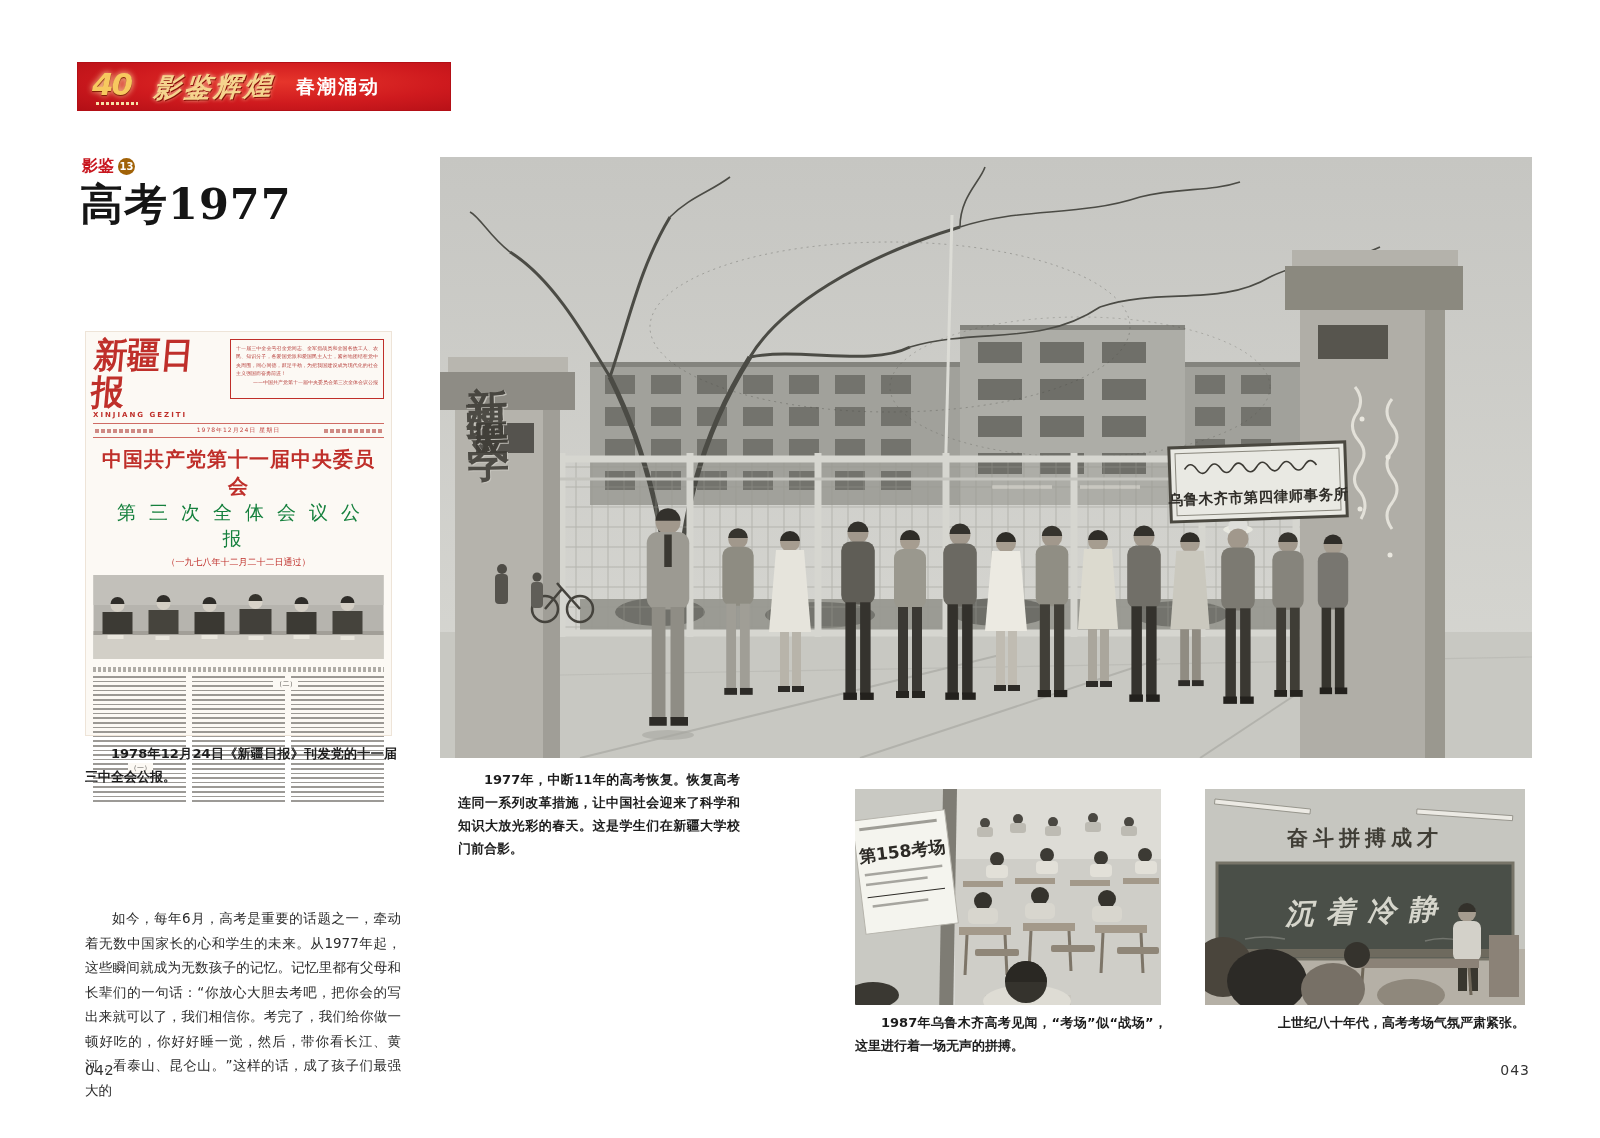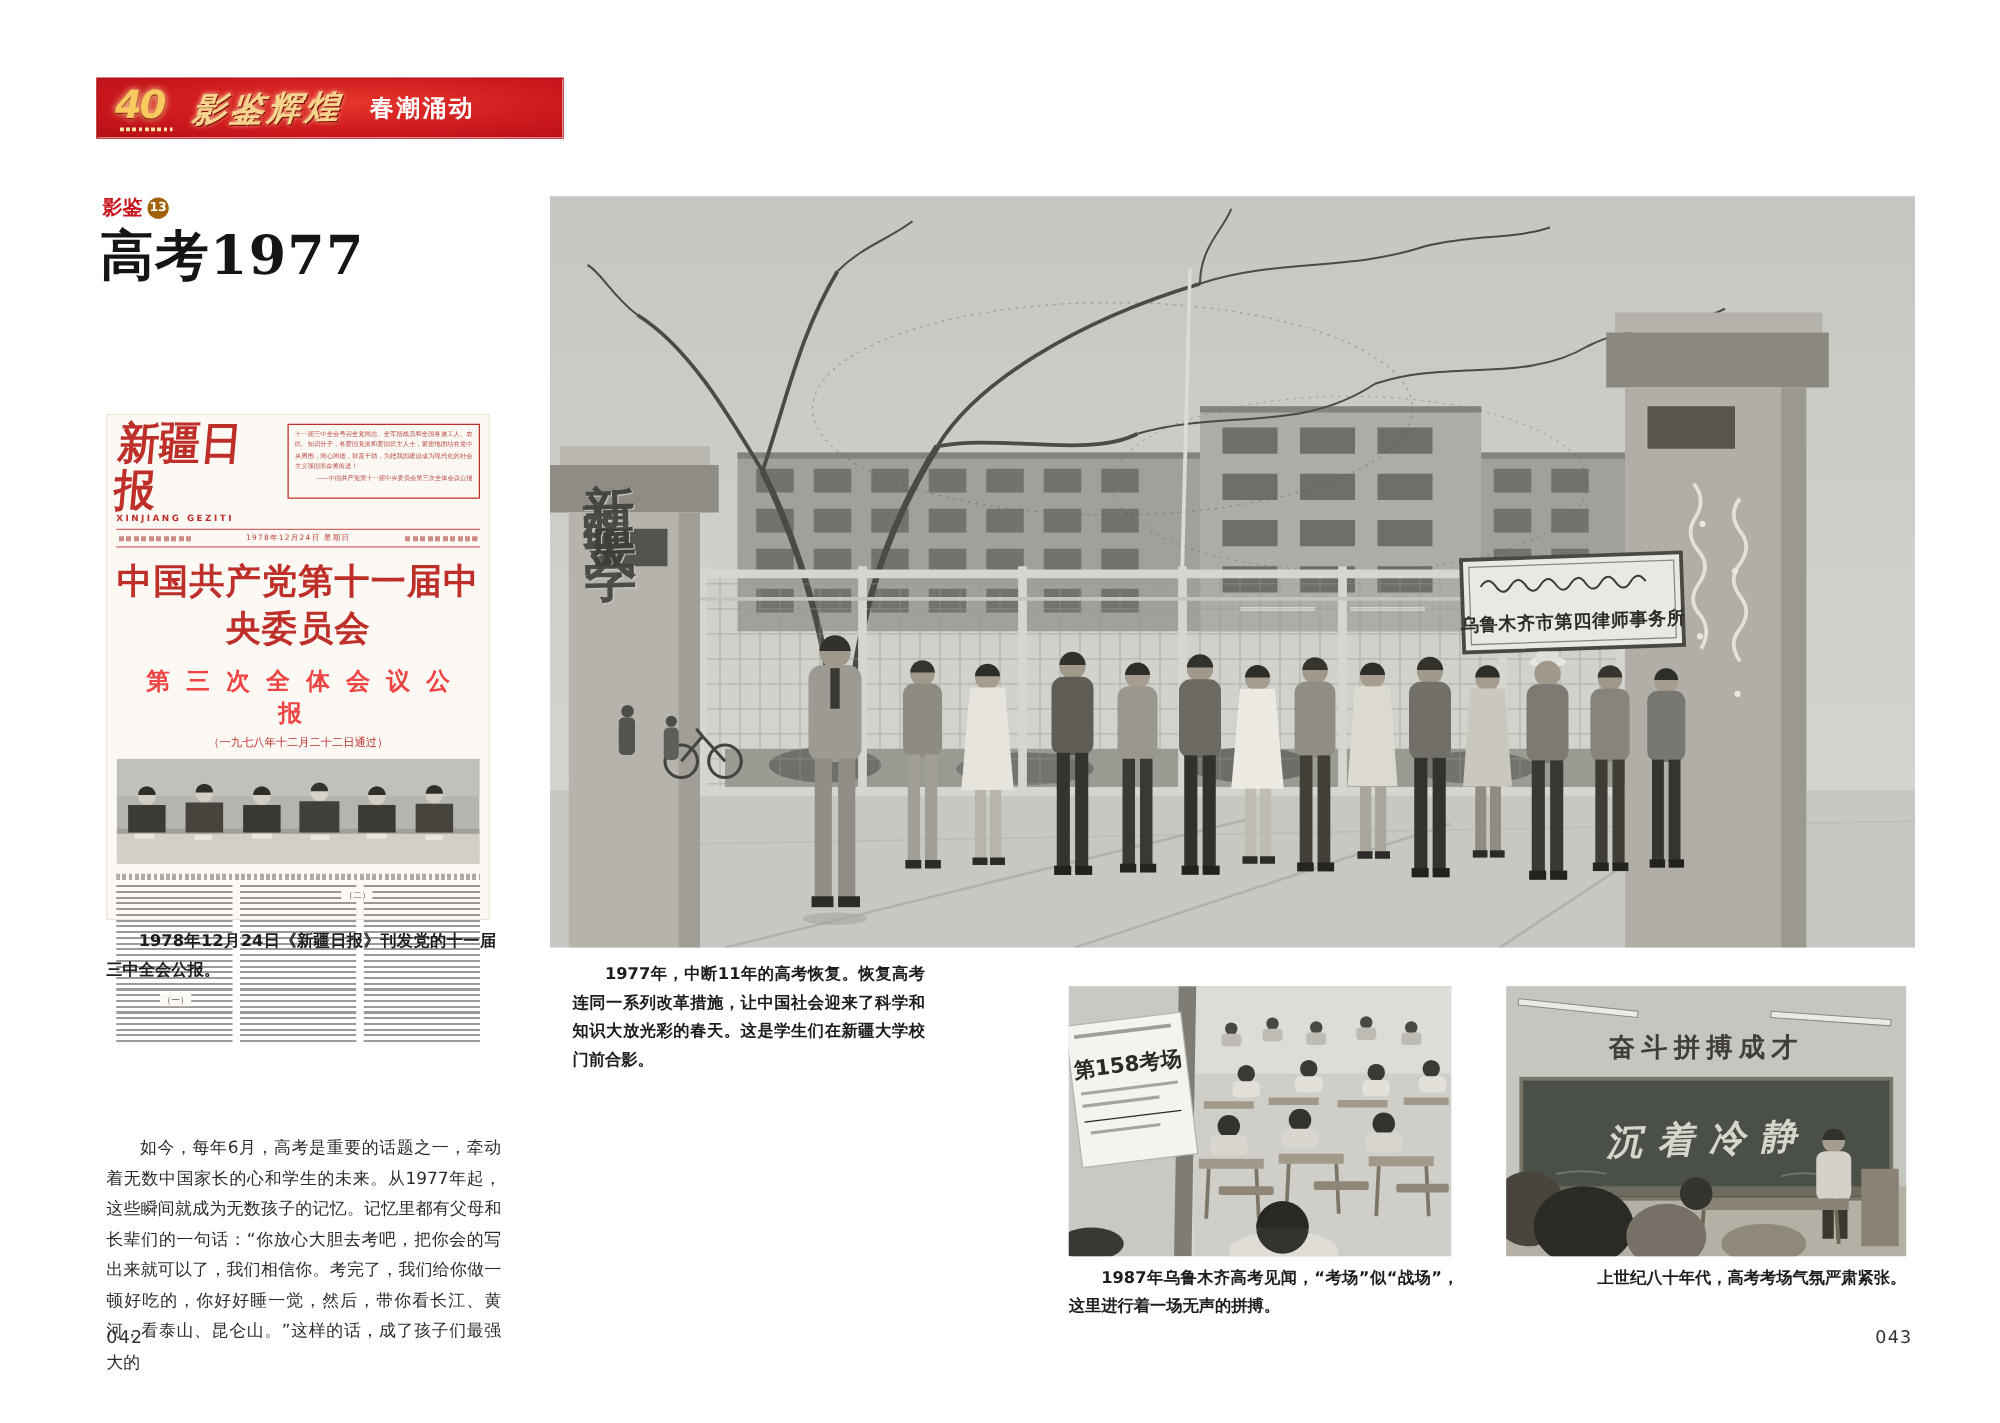--- a/index.html
+++ b/index.html
@@ -34,22 +34,22 @@
   .mast-title{font-size:33px;font-weight:700;color:#bf2f2a;line-height:1.05;
               transform:skewX(-5deg) scaleY(1.06);font-family:"DejaVu Serif","Liberation Serif",serif;}
   .mast-latin{font-size:7px;color:#bf2f2a;letter-spacing:2px;margin-top:3px;font-weight:700;}
   .qbox{width:154px;border:1px solid #bf2f2a;padding:4px 5px;box-sizing:border-box;height:60px;overflow:hidden;}
   .qbox .qt{font-size:5px;line-height:1.65;color:#b8433f;text-align:justify;}
   .qbox .qa{font-size:5px;color:#b8433f;text-align:right;margin-top:2px;}
   .dateline{margin-top:4px;border-top:1px solid #cf6b64;border-bottom:1px solid #cf6b64;height:13px;
             display:flex;align-items:center;justify-content:space-between;padding:0 2px;}
   .dateline .dstr{width:58px;height:4px;background:repeating-linear-gradient(90deg,#cf8a84 0 4px,transparent 4px 6px);}
   .dateline .dtx{font-size:6px;color:#bf3f3a;letter-spacing:1px;}
-  .headline1{margin-top:8px;text-align:center;font-size:28px;font-weight:700;color:#bf2f2a;letter-spacing:1px;}
-  .headline2{margin-top:10px;text-align:center;font-size:19px;font-weight:700;color:#ef4444;letter-spacing:13px;text-indent:13px;}
+  .headline1{margin-top:8px;text-align:center;font-size:20px;font-weight:700;color:#bf2f2a;letter-spacing:1px;}
+  .headline2{margin-top:0;text-align:center;font-size:19px;font-weight:400;color:#15803d;letter-spacing:13px;text-indent:13px;}
   .subhead{margin-top:4px;text-align:center;font-size:9px;color:#bf2f2a;}
   .npphoto{margin-top:6px;width:100%;height:84px;}
   .microline{margin-top:4px;height:5px;background:repeating-linear-gradient(90deg,#8d8a84 0 3px,transparent 3px 5px);opacity:.7;}
   .npbody{position:relative;margin-top:4px;display:grid;grid-template-columns:1fr 1fr 1fr;gap:6px;height:128px;}
   .npcol{background:repeating-linear-gradient(#7b7873 0 1.6px,transparent 1.6px 4.6px);opacity:.75;}
   .npmark{position:absolute;font-size:7px;color:#5d5a55;background:#fcf9f4;padding:0 2px;}
   .npmark.m1{left:12%;top:68%;}
   .npmark.m2{left:62%;top:2%;}
 
   

